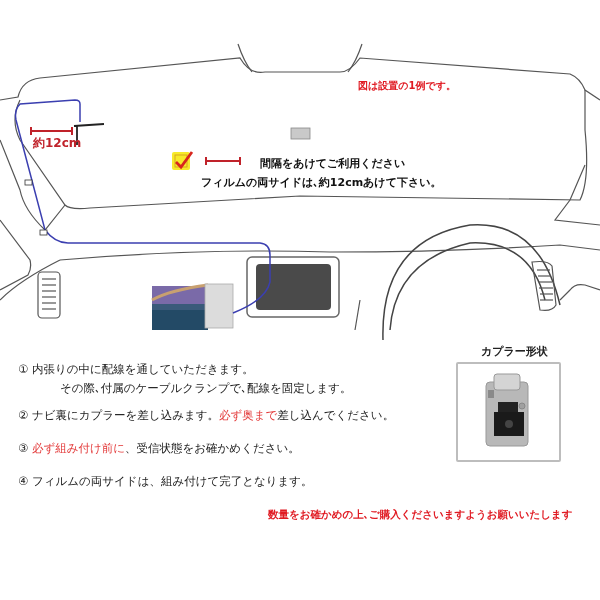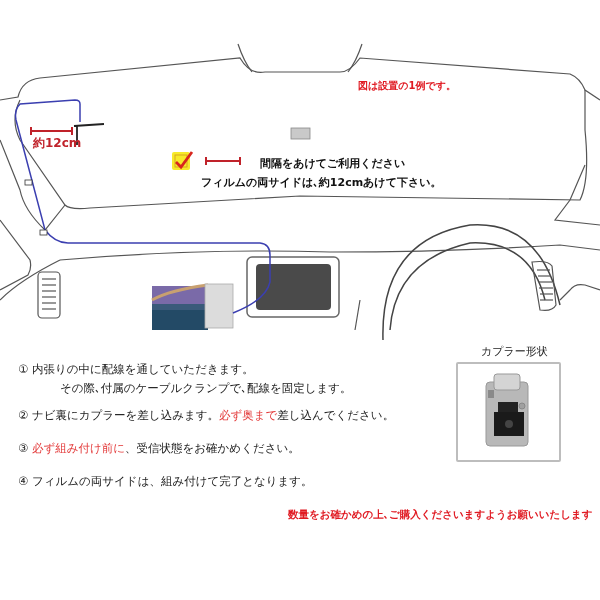--- a/index.html
+++ b/index.html
@@ -10,23 +10,23 @@
   .scale-label { left: 33px; top: 135px; font-size: 12px; font-weight: bold; color: #c0222a; }
   .gap-title { left: 260px; top: 156px; font-size: 11px; font-weight: bold; color: #111; }
   .gap-sub { left: 201px; top: 175px; font-size: 11px; font-weight: bold; color: #111; }
   .step { left: 18px; font-size: 11.5px; color: #222; }
   .step .red { color: #e33a3a; }
   .step1 { top: 362px; }
   .step1b { top: 381px; left: 40px; margin-left: 20px; }
   .step2 { top: 408px; }
   .step3 { top: 441px; }
   .step4 { top: 474px; }
-  .coupler-title { left: 481px; top: 344px; font-size: 11px; font-weight: normal; color: #222; text-align: right; }
+  .coupler-title { left: 481px; top: 344px; font-size: 11px; font-weight: bold; color: #222; text-align: right; }
   .coupler-box { position: absolute; left: 456px; top: 362px; width: 101px; height: 96px; border: 2px solid #bdbdbd; border-radius: 2px; background: #fff; }
-  .footer { left: 268px; top: 508px; font-size: 10.5px; font-weight: bold; color: #e01a22; margin-left: 20px; }
+  .footer { left: 268px; top: 508px; font-size: 10.5px; font-weight: bold; color: #e01a22; }
 </style>
 </head>
 <body>
 
 <svg class="illustration" viewBox="0 0 600 600" xmlns="http://www.w3.org/2000/svg">
 
   <g fill="none" stroke="#555" stroke-width="1.2">
     <path d="M0 100 L18 97 Q22 80 40 78 L240 58 Q250 75 265 72 L340 72 Q350 72 360 58 L570 74 Q580 78 585 90 L600 100"></path>
     <path d="M20 100 Q10 120 20 140 L65 205 Q70 210 90 208 L300 196 L580 200 Q590 180 585 130 L585 90" stroke-dasharray="0"></path>
     <path d="M0 220 L30 260 Q32 268 28 275 L0 290"></path>

